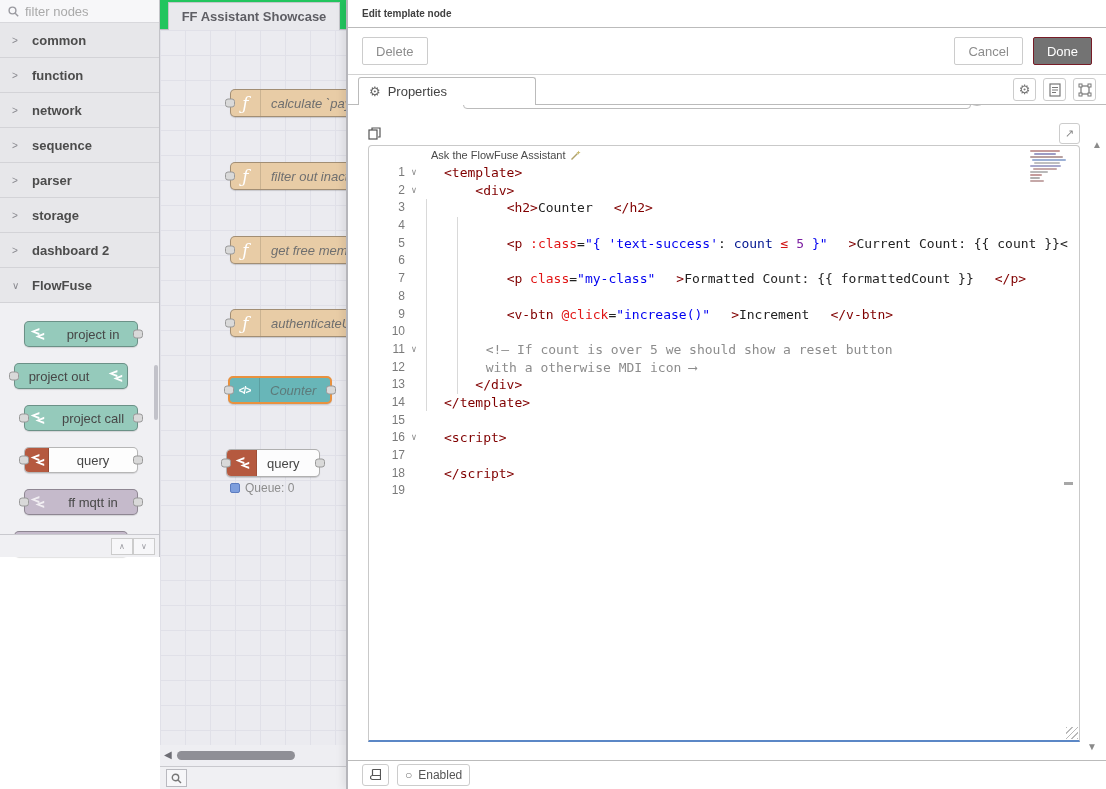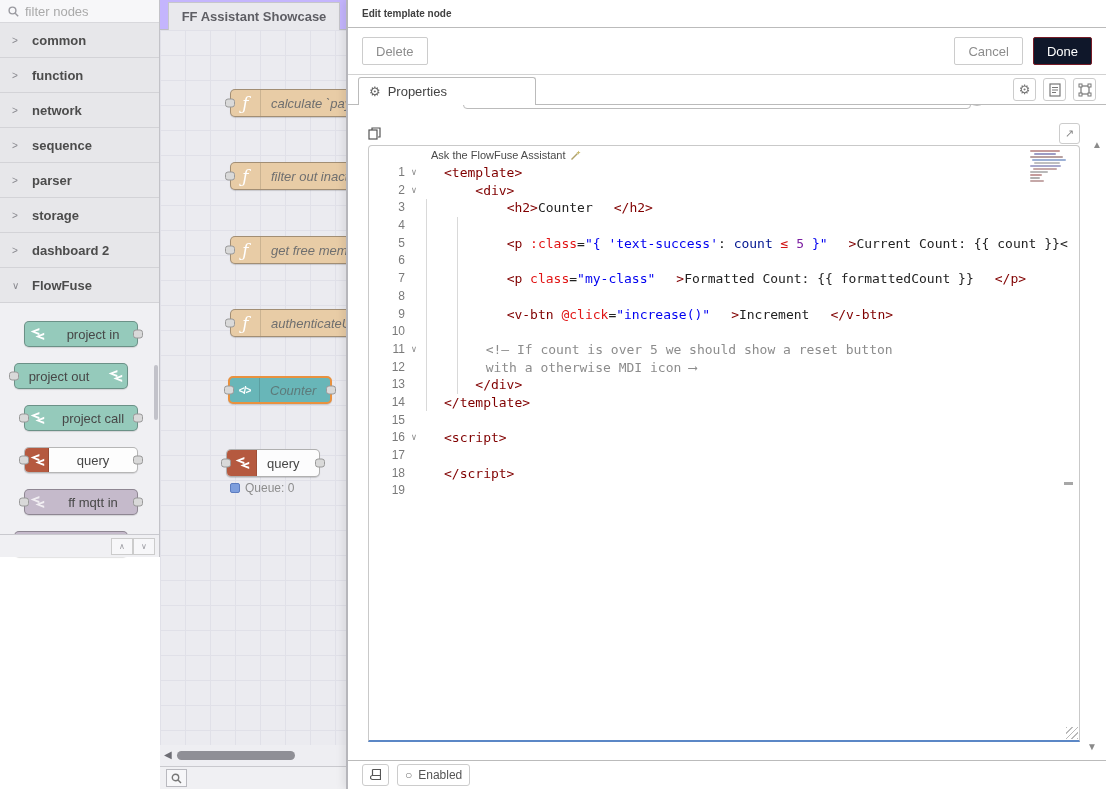--- a/index.html
+++ b/index.html
@@ -39,21 +39,21 @@
     background:#c2c2c9; border-radius:2px; }
   .palette-footer { position:absolute; bottom:0; left:0; width:100%; height:23px;
     border-top:1px solid #c9c9ce; background:#f0f0f3; display:flex; justify-content:flex-end;
     align-items:center; padding:0 4px; }
   .pfbtn { width:22px; height:17px; border:1px solid #ccc; background:#f7f7f9; color:#9a9aa0;
     font-size:8px; display:flex; align-items:center; justify-content:center; cursor:pointer; }
 
   
   .workspace { position:relative; width:186px; height:789px; flex:0 0 186px; overflow:hidden;
     background:#eeeef2; }
-  .ws-tabbar { position:relative; height:30px; background:#c4b5fd; border-bottom:1px solid #bdbdc3; }
+  .ws-tabbar { position:relative; height:30px; background:#22c55e; border-bottom:1px solid #bdbdc3; }
   .ws-tab { position:absolute; left:8px; top:2px; width:172px; height:28px; background:#e9e9ed;
     border:1px solid #c6c6cb; border-bottom:none; display:flex; align-items:center;
     justify-content:center; color:#5e5e64; font-weight:bold; cursor:pointer;
     white-space:nowrap; overflow:hidden; }
   .ws-canvas { position:absolute; left:0; top:30px; width:100%; height:715px;
     background-color:#ebebf0;
     background-image:linear-gradient(#e0e0e8 1px, transparent 1px),
       linear-gradient(90deg,#e0e0e8 1px, transparent 1px);
     background-size:25px 25px; }
   .wnode { position:absolute; height:28px; border-radius:5px; display:flex; align-items:center;
@@ -84,21 +84,21 @@
   
   .tray { position:relative; flex:1; height:789px; background:#fff;
     border-left:2px solid #b6b6bb; box-shadow:-3px 0 8px rgba(0,0,0,.08); }
   .tray-header { position:absolute; top:0; left:0; width:100%; height:28px; background:#fff;
     border-bottom:1px solid #bbb; display:flex; align-items:center; padding-left:14px; }
   .tray-title { font-weight:bold; font-size:10px; color:#3f3f3f; }
   .tray-toolbar { position:absolute; top:28px; left:0; width:100%; height:47px; background:#fff;
     border-bottom:1px solid #d2d2d2; display:flex; align-items:center; padding:0 14px; }
   .btn { height:28px; padding:4px 13px; background:#fff; border:1px solid #ccc; border-radius:2px;
     color:#8d8d8d; font-size:13px; display:inline-flex; align-items:center; cursor:pointer; }
-  .btn.primary { background:#0f172a; border-color:#771c27; color:#fff; margin-left:10px; }
+  .btn.primary { background:#737373; border-color:#771c27; color:#fff; margin-left:10px; }
   .toolbar-right { margin-left:auto; display:flex; align-items:center; }
   .tray-tabsrow { position:absolute; top:75px; left:0; width:100%; height:30px; background:#fff; z-index:3; }
   .tray-tabsrow::after { content:""; position:absolute; left:0; bottom:0; width:100%; height:1px; background:#bbb; }
   .ptab { position:absolute; left:10px; top:2px; width:178px; height:28px; background:#fff;
     border:1px solid #bbb; border-bottom:none; border-radius:3px 3px 0 0; z-index:4;
     display:flex; align-items:center; gap:7px; padding-left:10px; cursor:pointer; }
   .ptab .gear { color:#666; font-size:13px; }
   .ptab .tlbl { font-weight:normal; color:#434343; }
   .tab-icons { position:absolute; right:10px; top:3px; display:flex; gap:7px; z-index:4; }
   .tico { width:23px; height:23px; border:1px solid #ccc; border-radius:3px; background:#fff;

